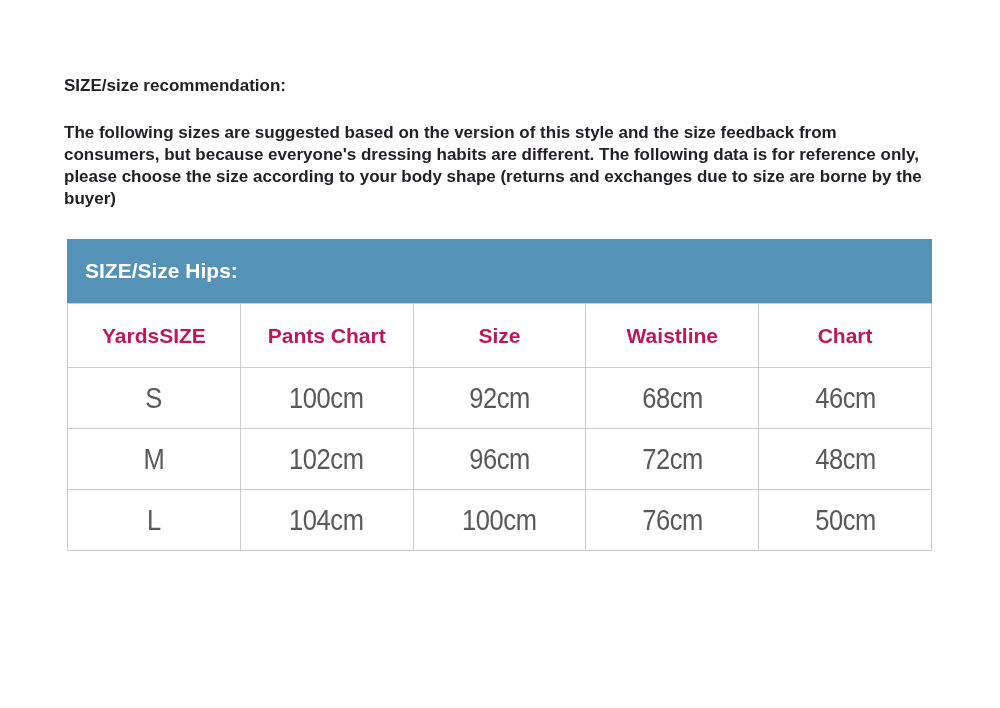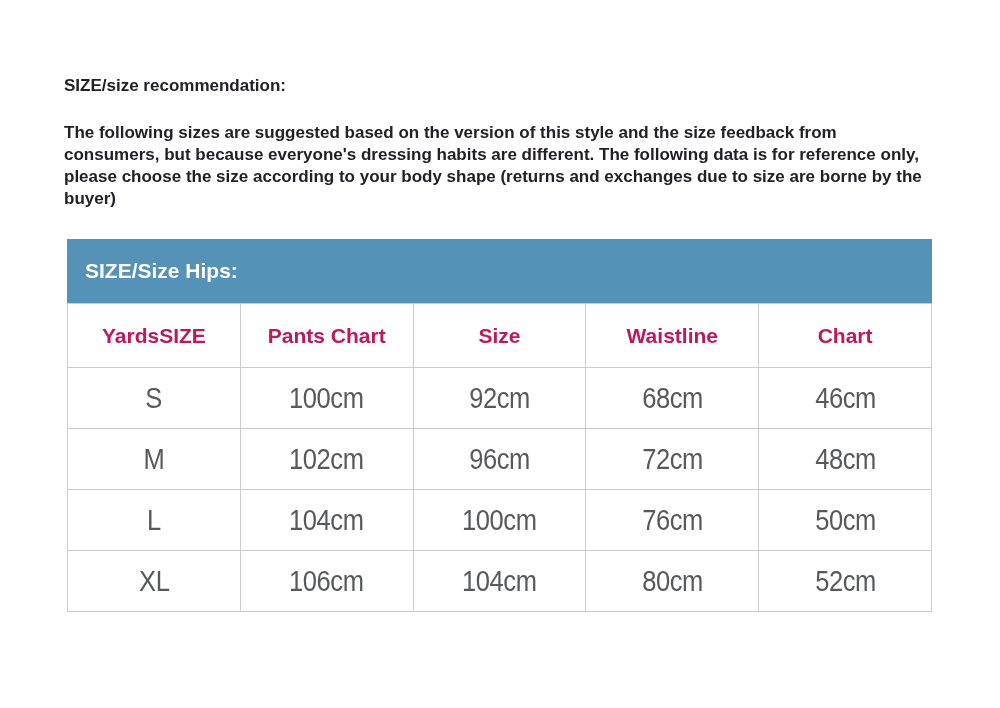--- a/index.html
+++ b/index.html
@@ -124,24 +124,17 @@
           <td><span class="cond">72cm</span></td>
           <td><span class="cond">48cm</span></td>
         </tr>
         <tr>
           <td><span class="cond">L</span></td>
           <td><span class="cond">104cm</span></td>
           <td><span class="cond">100cm</span></td>
           <td><span class="cond">76cm</span></td>
           <td><span class="cond">50cm</span></td>
         </tr>
-        <tr>
-          <td><span class="cond">XL</span></td>
-          <td><span class="cond">106cm</span></td>
-          <td><span class="cond">104cm</span></td>
-          <td><span class="cond">80cm</span></td>
-          <td><span class="cond">52cm</span></td>
-        </tr>
       </tbody>
     </table>
 
   </div>
 </div>
 
 </body></html>

